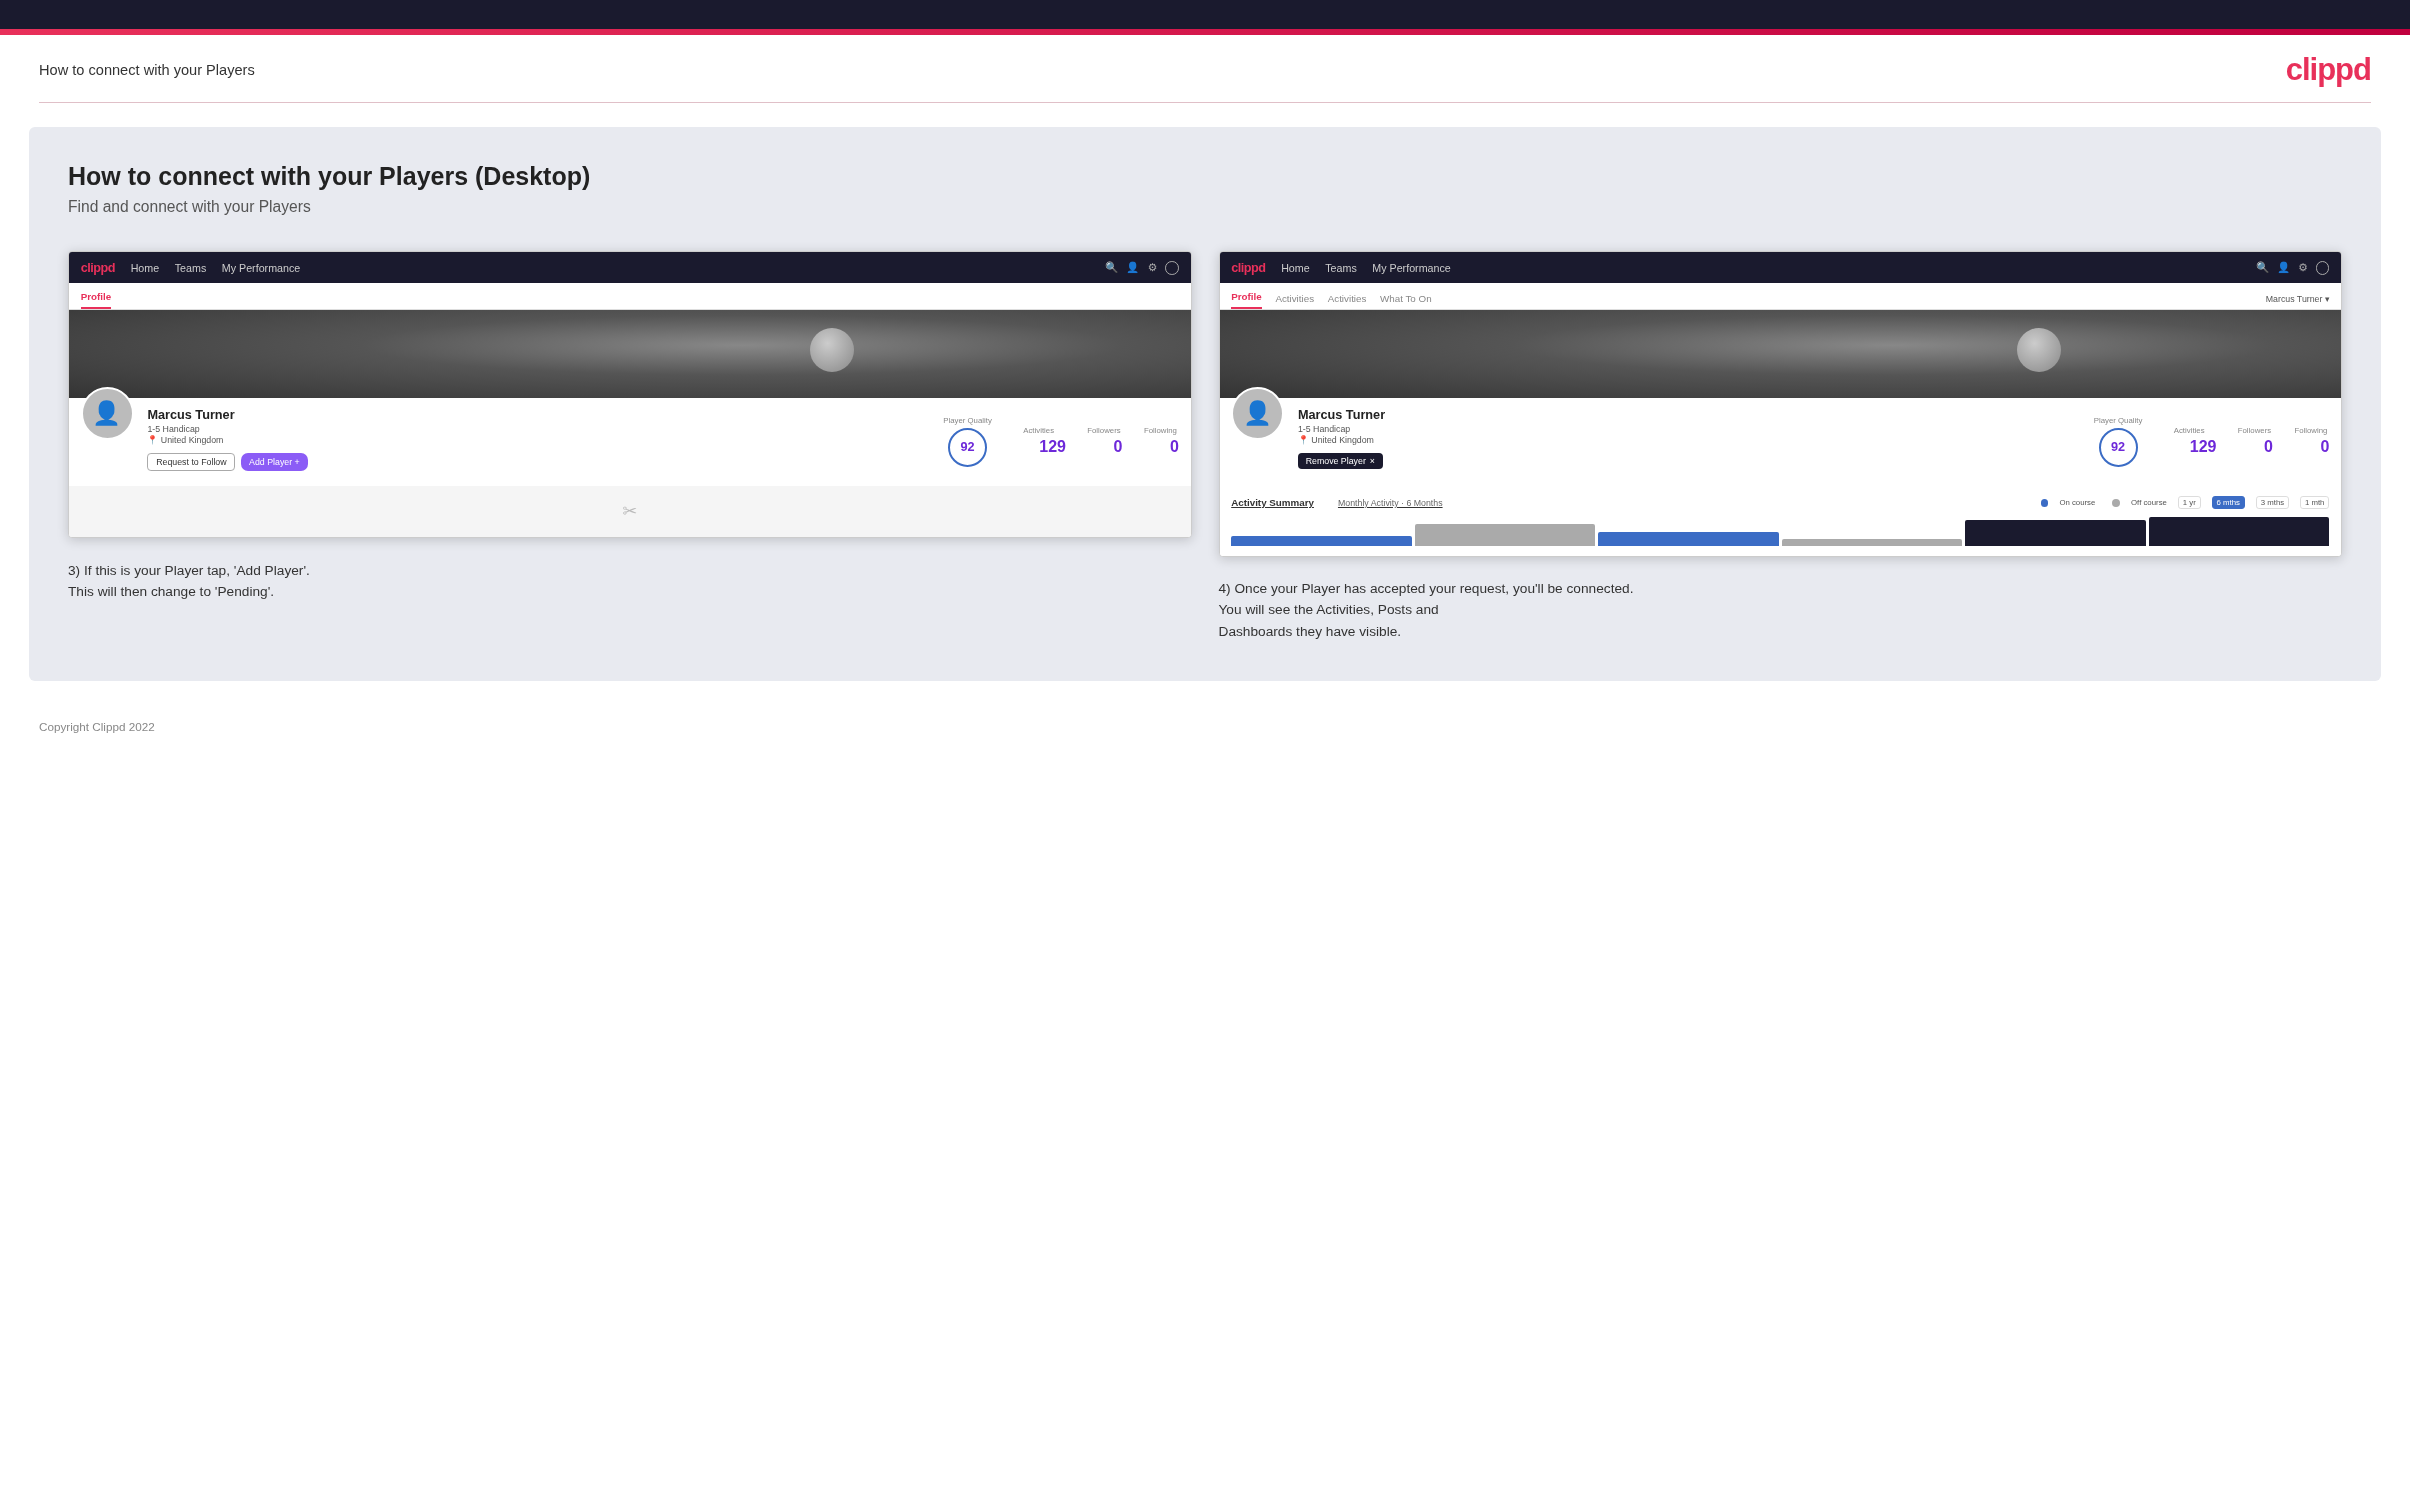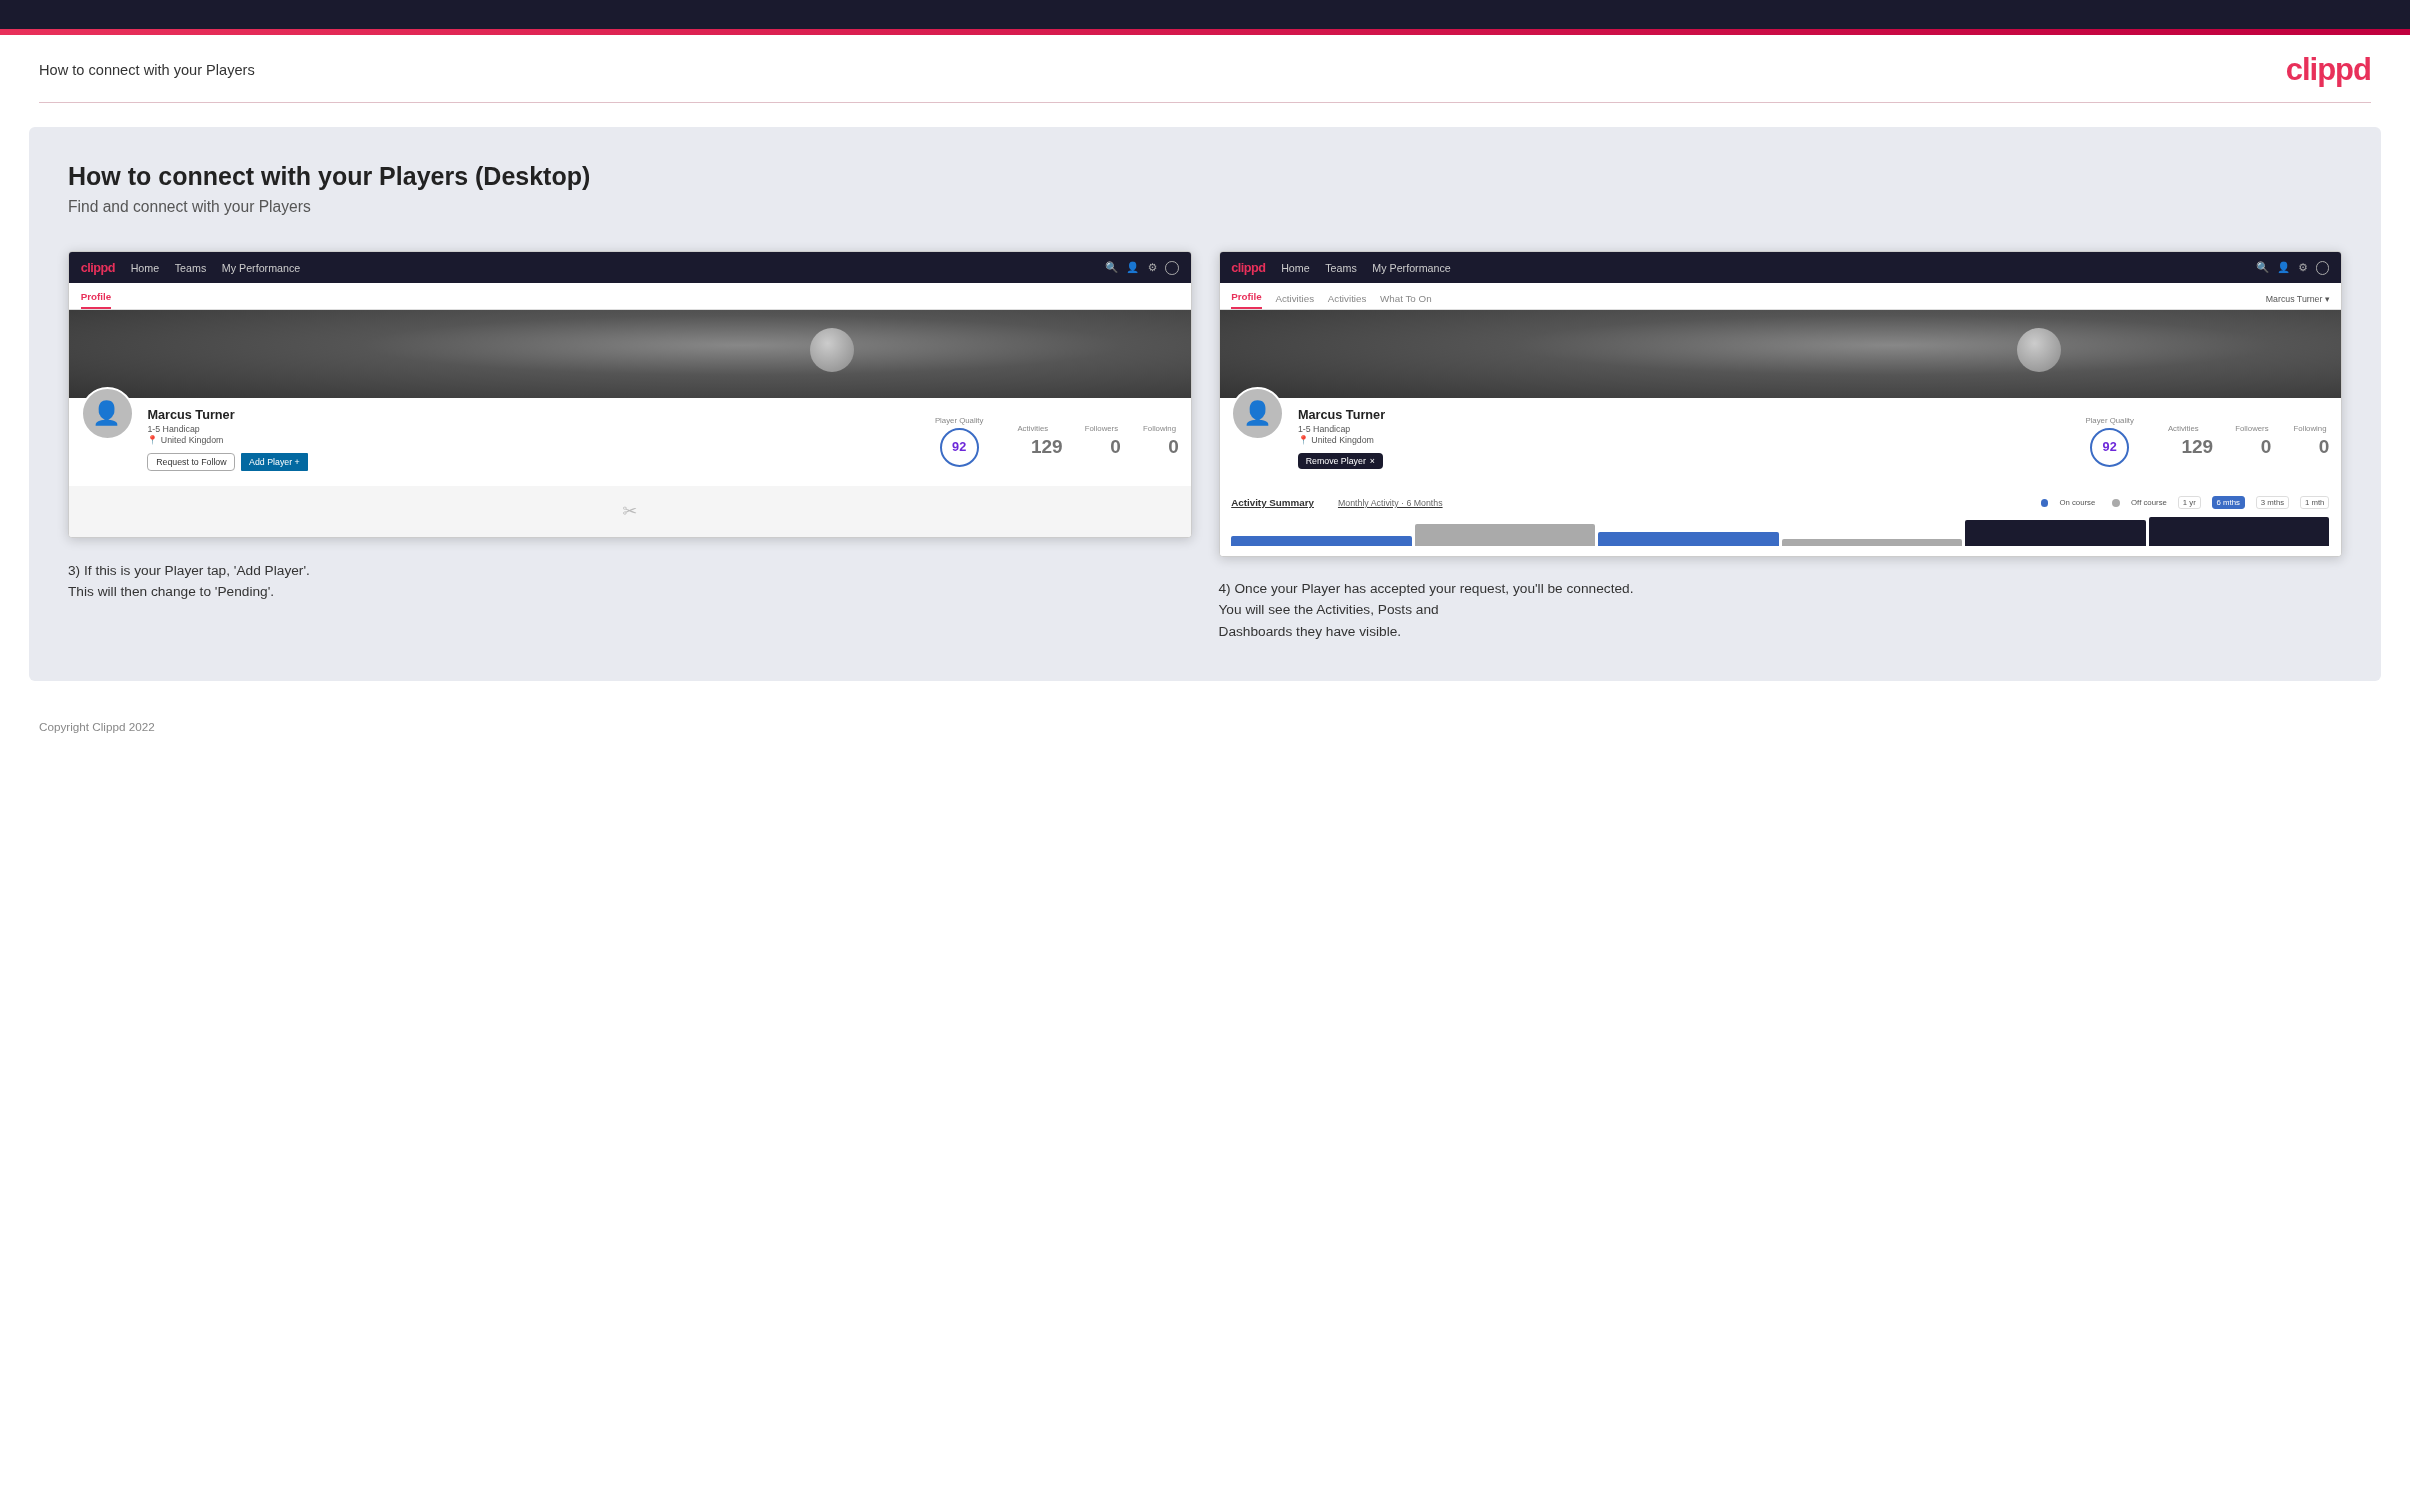--- a/index.html
+++ b/index.html
@@ -207,23 +207,23 @@
     .btn-follow {
       background: #fff;
       border: 1px solid #aaa;
       border-radius: 3.9px;
       font-size: 8.8px;
       padding: 2.9px 7.8px;
       cursor: pointer;
       color: #333;
     }
     .btn-add {
-      background: #0369a1;
+      background: #8b5cf6;
       border: none;
-      border-radius: 1px;
+      border-radius: 7px;
       font-size: 8.8px;
       padding: 2.9px 7.8px;
       cursor: pointer;
       color: #fff;
     }
     .btn-remove {
       background: #1a1a2e;
       border: none;
       border-radius: 3.9px;
       font-size: 8.8px;
@@ -244,23 +244,23 @@
     }
     .stat-group {
       text-align: center;
     }
     .stat-label {
       font-size: 7.8px;
       color: #888;
       margin-bottom: 2.9px;
     }
     .stat-value {
-      font-size: 19px;
+      font-size: 16px;
       font-weight: 700;
-      color: #737373;
+      color: #6d28d9;
       margin-left: 28px;
     }
     .quality-circle {
       width: 39px;
       height: 39px;
       border-radius: 50%;
       border: 2.9px solid #3b6cc5;
       display: flex;
       align-items: center;
       justify-content: center;

